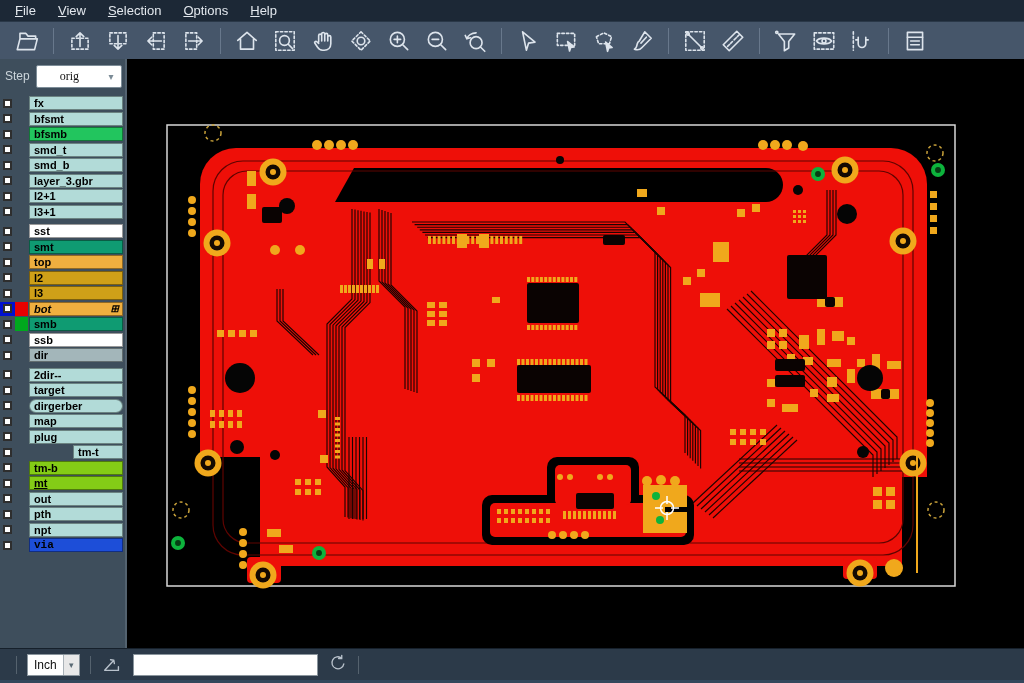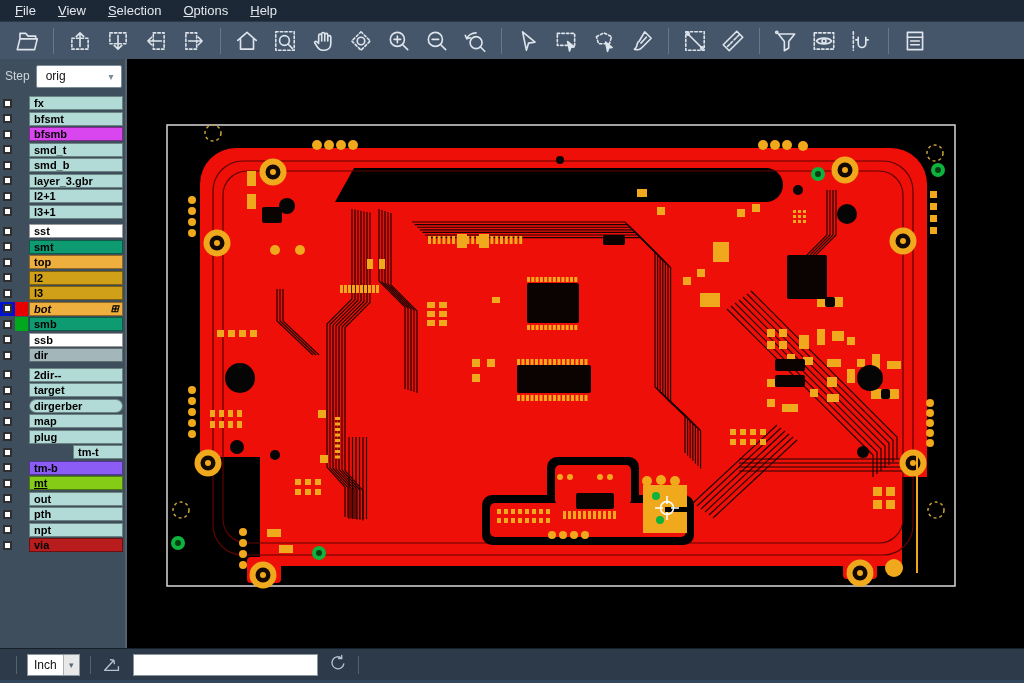--- a/index.html
+++ b/index.html
@@ -18,21 +18,21 @@
   .tb-sep { width:1px; height:26px; background:#68788c; margin:0 7px; }
 
   
   #content { flex:1 1 auto; display:flex; min-height:0; }
 
   
   #sidebar { width:127px; background:#3e4e5c; border-right:2px solid #53626f; display:flex; flex-direction:column; flex:0 0 auto; }
   #stepbar { height:34px; display:flex; align-items:center; padding:0 3px 0 5px; gap:6px; flex:0 0 auto; }
   #step-label { color:#ccd5db; font-size:12px; }
   #step-combo { flex:1; height:23px; background:#fff; border:1px solid #7d8d98; border-radius:2px; display:flex; align-items:center; position:relative; }
-  #step-value { font-size:12px; color:#111; padding-left:9px; flex:1; }
+  #step-value { font-size:12px; color:#111; padding-left:23px; flex:1;font-family:Liberation Serif, serif; }
   #step-chevron { width:20px; height:100%; display:flex; align-items:center; justify-content:center; color:#7b8b96; font-size:10px; }
   #layer-rows { padding-top:3px; flex:0 0 auto; }
   .lrow { height:14px; margin-bottom:1.5px; display:flex; align-items:stretch; }
   .lrow .cbcell { width:15px; display:flex; align-items:center; justify-content:center; flex:0 0 auto; }
   .lrow .cb { width:9px; height:9px; background:#fff; border:2px solid #2e2e2e; }
   .lrow .swatch { width:13px; margin-right:1px; flex:0 0 auto; }
   .lrow .lab { flex:1; font-size:11px; font-weight:700; color:#000; display:flex; align-items:center; padding-left:4px; border:1px solid rgba(0,0,0,.4); position:relative; margin-right:2px; }
   .lrow .lab .gridico { position:absolute; right:3px; font-size:10px; line-height:1; }
   .lgap { height:4px; }
   #sb-fill { flex:1 1 auto; }
@@ -221,21 +221,21 @@
               <div class="cb"></div>
             </div>
             <div class="swatch"></div>
             <div class="lab" style="background: rgb(178, 219, 216);">bfsmt</div>
           </div>
           <div class="lrow">
             <div class="cbcell">
               <div class="cb"></div>
             </div>
             <div class="swatch"></div>
-            <div class="lab" style="background: #d946ef;">bfsmb</div>
+            <div class="lab" style="background: #22c55e;">bfsmb</div>
           </div>
           <div class="lrow">
             <div class="cbcell">
               <div class="cb"></div>
             </div>
             <div class="swatch"></div>
             <div class="lab" style="background: rgb(178, 219, 216);">smd_t</div>
           </div>
           <div class="lrow">
             <div class="cbcell">
@@ -370,21 +370,21 @@
               <div class="cb"></div>
             </div>
             <div class="swatch"></div>
             <div class="lab" style="background: rgb(178, 219, 216); margin-left: 44px;">tm-t</div>
           </div>
           <div class="lrow">
             <div class="cbcell">
               <div class="cb"></div>
             </div>
             <div class="swatch"></div>
-            <div class="lab" style="background: #8b5cf6;">tm-b</div>
+            <div class="lab" style="background: #84cc16;">tm-b</div>
           </div>
           <div class="lrow">
             <div class="cbcell">
               <div class="cb"></div>
             </div>
             <div class="swatch"></div>
             <div class="lab" style="background: #84cc16; text-decoration: underline;">mt</div>
           </div>
           <div class="lrow">
             <div class="cbcell">
@@ -405,21 +405,21 @@
               <div class="cb"></div>
             </div>
             <div class="swatch"></div>
             <div class="lab" style="background: rgb(178, 219, 216);">npt</div>
           </div>
           <div class="lrow">
             <div class="cbcell">
               <div class="cb"></div>
             </div>
             <div class="swatch"></div>
-            <div class="lab" style="background: #b91c1c;">via</div>
+            <div class="lab" style="background: #1d4ed8; font-family: Liberation Mono, monospace;">via</div>
           </div>
         </div>
       <div id="sb-fill"></div>
     </div>
     <div id="canvas">
         <svg id="pcb-svg" width="867" height="589" viewBox="0 0 867 589">
           <rect x="0" y="0" width="867" height="589" fill="#000000"></rect>
           <rect x="40" y="66" width="788" height="461" fill="none" stroke="#d8d8d8" stroke-width="1.5"></rect>
           <rect x="73" y="89" width="727" height="418" rx="36" fill="#ee0f08"></rect>
           <rect x="73" y="398" width="60" height="110" fill="#000"></rect>

